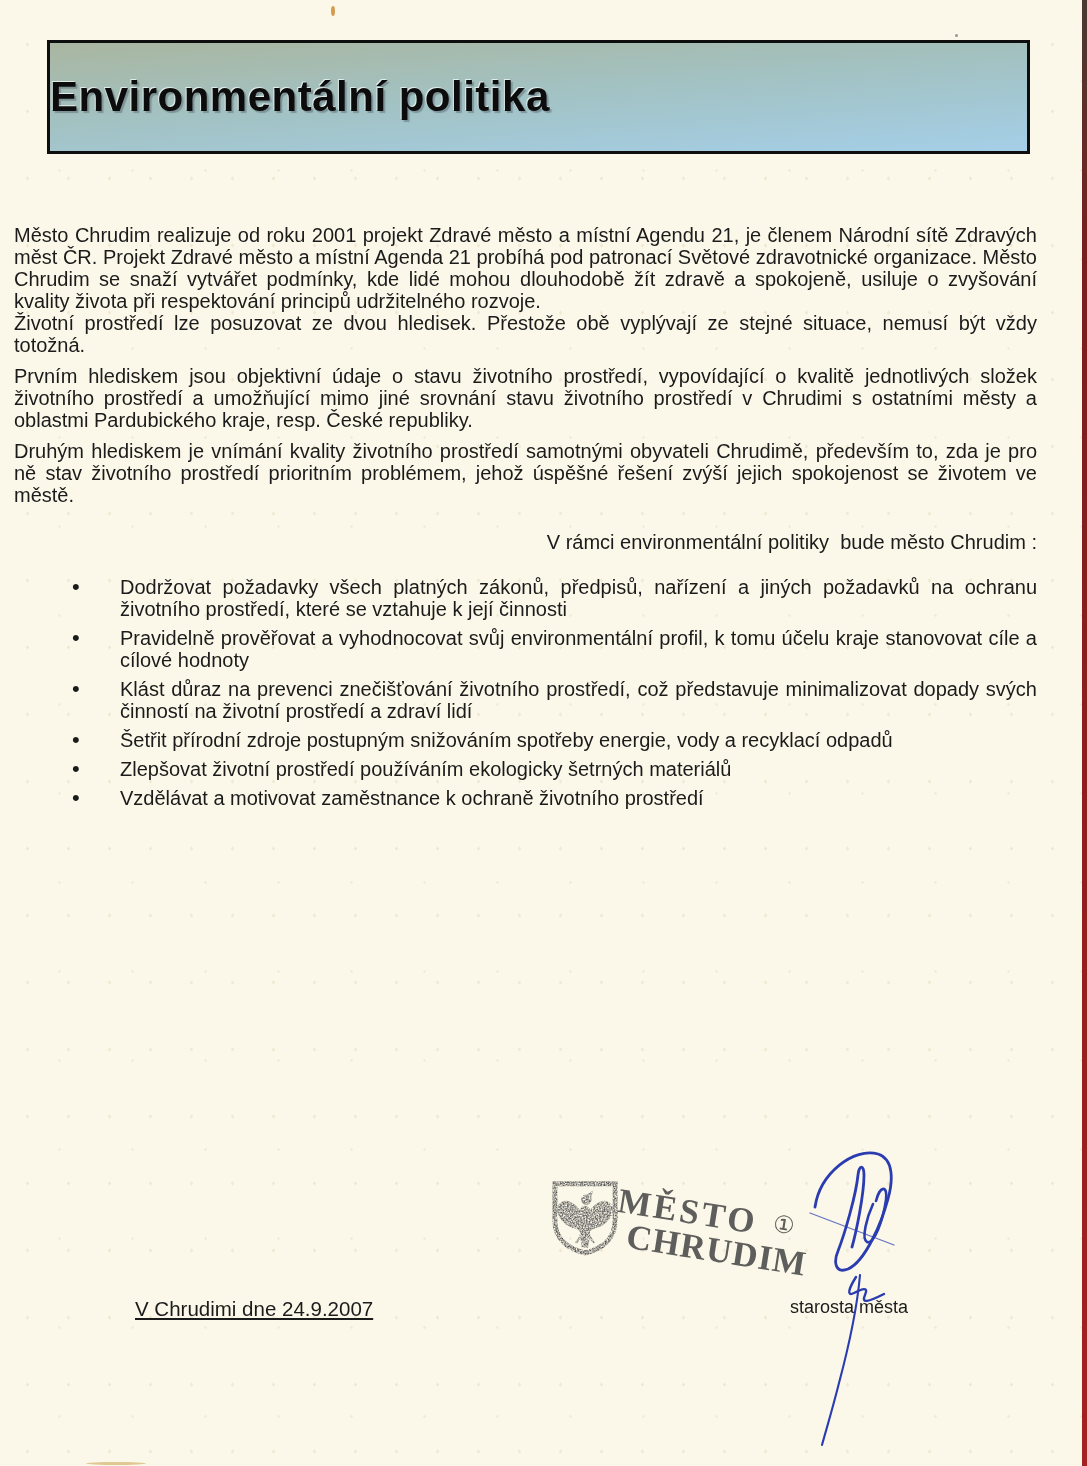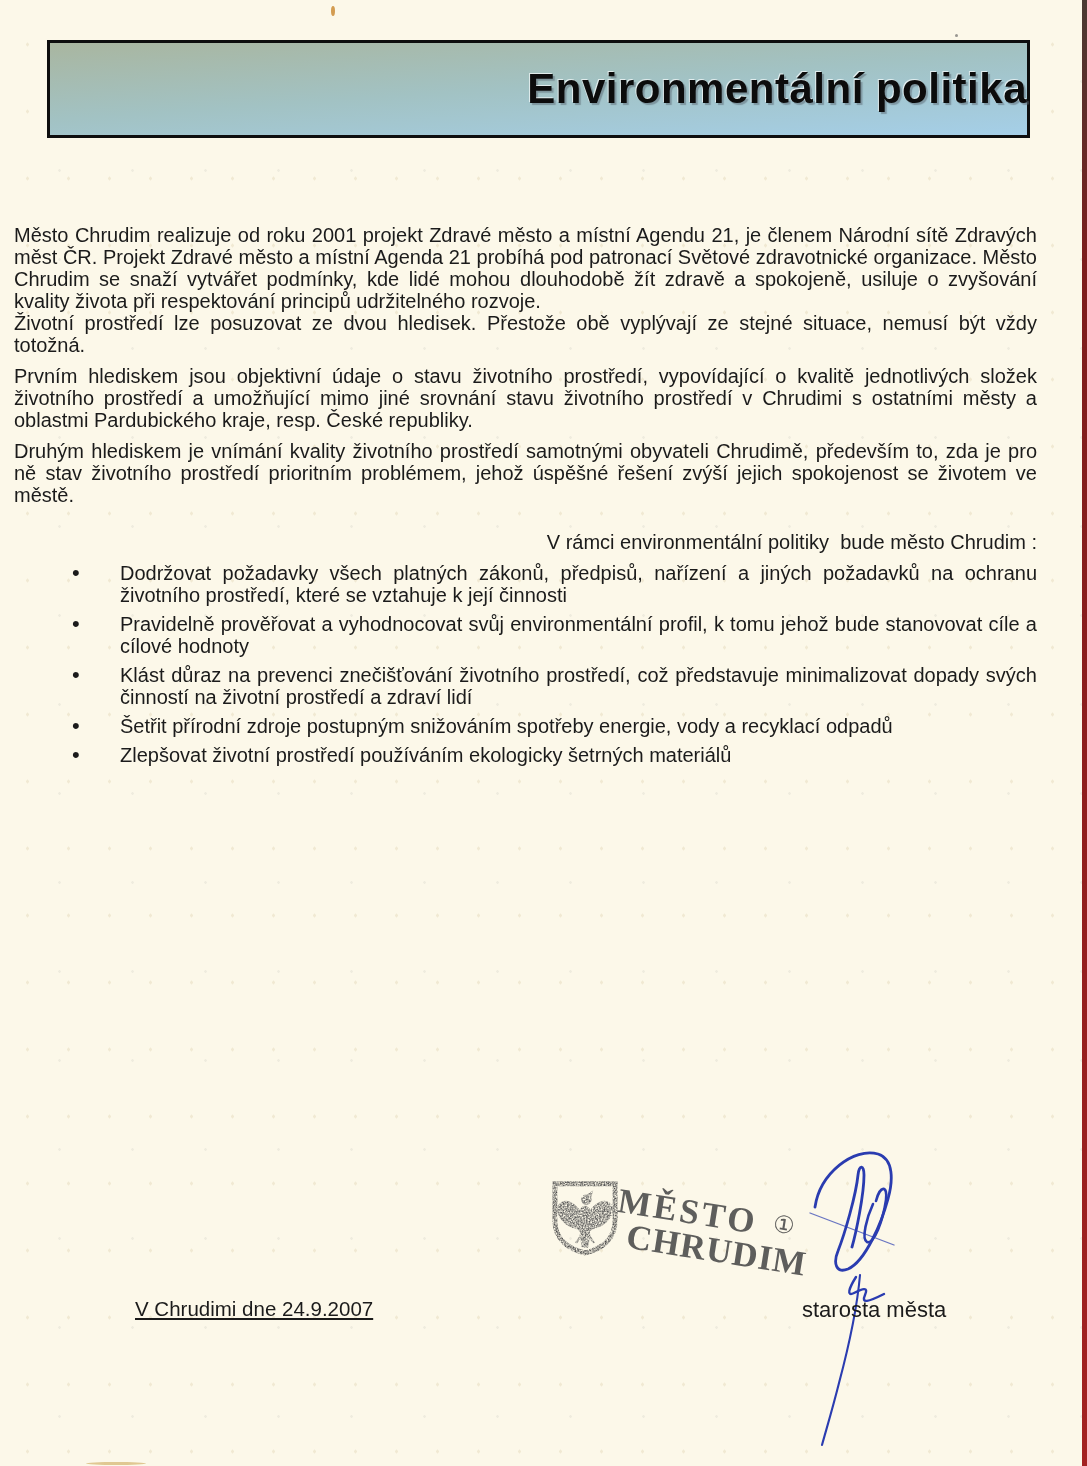--- a/index.html
+++ b/index.html
@@ -26,42 +26,42 @@
     position: absolute; top: 0; right: 0; bottom: 0; width: 5px;
     background: linear-gradient(180deg, #4a3a33 0%, #7c1d1d 18%, #8f1e1e 55%, #a32222 100%);
   }
   .speck { position: absolute; border-radius: 50%; }
   .speck-1 { left: 331px; top: 6px;  width: 4px; height: 10px; background: #c8842a; opacity:.8; }
   .speck-2 { left: 86px;  top: 1462px; width: 60px; height: 3px; background: #c8a14a; opacity:.55; }
   .speck-3 { left: 955px; top: 34px; width: 3px; height: 3px; background: #555; opacity:.6; }
 
   .banner {
     position: absolute; left: 47px; top: 40px;
-    width: 983px; height: 98px;
+    width: 983px; height: 114px;
     box-sizing: border-box;
     border: 3px solid #0e0e0e;
     background: linear-gradient(176deg, #a9b6a0 0%, #a2c2c3 48%, #a5cfe8 100%);
-    display: flex; align-items: center; justify-content: flex-end;
+    display: flex; align-items: center; justify-content: flex-start;
   }
   .banner h1 {
     margin: 0;
     font-size: 42px; font-weight: bold; letter-spacing: 0.5px;
     color: #0c0c0c;
     text-shadow: -1px -1px 0 rgba(245,250,250,0.75), 2px 2px 1px rgba(95,110,120,0.55);
   }
 
   .content {
     position: absolute; left: 14px; top: 224px; width: 1023px;
     font-size: 20px; line-height: 22px;
   }
   .para { margin: 0; text-align: justify; }
   .gap { margin-top: 9px; }
   .prewrap { white-space: pre-wrap; }
   .list-intro { margin: 25px 0 0 0; text-align: right; }
-  ul.policy-list { margin: 9px 0 0 0; padding: 0; list-style: none; }
+  ul.policy-list { margin: 23px 0 0 0; padding: 0; list-style: none; }
   ul.policy-list li {
     position: relative;
     padding-left: 106px;
     margin-bottom: 7px;
     text-align: justify;
   }
   ul.policy-list li::before {
     content: "•";
     position: absolute; left: 58px; top: 0;
     font-size: 22px;
@@ -77,21 +77,21 @@
     line-height: 1.05;
     white-space: nowrap;
   }
   .stamp-line1 { font-size: 35px; letter-spacing: 3px; }
   .stamp-badge { font-size: 24px; font-weight: normal; margin-left: 16px; vertical-align: 5px; letter-spacing: 0; }
   .stamp-line2 { font-size: 35px; letter-spacing: 1px; margin: -3px 0 0 14px; }
 
   .signature-svg { position: absolute; left: 770px; top: 1125px; }
 
   .footer-date { position: absolute; left: 135px; top: 1297px; font-size: 20.5px; text-decoration: underline; }
-  .footer-role { position: absolute; left: 790px; top: 1297px; font-size: 22px; margin-left: 12px; }
+  .footer-role { position: absolute; left: 790px; top: 1297px; font-size: 18px; }
 </style>
 </head>
 <body>
 
 <div class="page">
 
   <div class="scan-edge"></div>
   <div class="speck speck-1"></div>
   <div class="speck speck-2"></div>
   <div class="speck speck-3"></div>
@@ -102,24 +102,25 @@
 
   <div class="content">
     <p class="para">Město Chrudim realizuje od roku 2001 projekt Zdravé město a místní Agendu 21, je členem Národní sítě Zdravých měst ČR. Projekt Zdravé město a místní Agenda 21 probíhá pod patronací Světové zdravotnické organizace. Město Chrudim se snaží vytvářet podmínky, kde lidé mohou dlouhodobě žít zdravě a spokojeně, usiluje o zvyšování kvality života při respektování principů udržitelného rozvoje.</p>
     <p class="para">Životní prostředí lze posuzovat ze dvou hledisek. Přestože obě vyplývají ze stejné situace, nemusí být vždy totožná.</p>
     <p class="para gap">Prvním hlediskem jsou objektivní údaje o stavu životního prostředí, vypovídající o kvalitě jednotlivých složek životního prostředí a umožňující mimo jiné srovnání stavu životního prostředí v Chrudimi s ostatními městy a oblastmi Pardubického kraje, resp. České republiky.</p>
     <p class="para gap">Druhým hlediskem je vnímání kvality životního prostředí samotnými obyvateli Chrudimě, především to, zda je pro ně stav životního prostředí prioritním problémem, jehož úspěšné řešení zvýší jejich spokojenost se životem ve městě.</p>
 
     <p class="list-intro prewrap">V rámci environmentální politiky  bude město Chrudim :</p>
     <ul class="policy-list">
       <li>Dodržovat požadavky všech platných zákonů, předpisů, nařízení a  jiných požadavků na ochranu životního prostředí, které se vztahuje k její činnosti</li>
-      <li>Pravidelně prověřovat a vyhodnocovat svůj environmentální profil, k tomu jehož bude stanovovat cíle a cílové hodnoty</li>
+      <li>Pravidelně prověřovat a vyhodnocovat svůj environmentální profil, k tomu účelu kraje stanovovat cíle a cílové hodnoty</li>
       <li>Klást důraz na prevenci znečišťování životního prostředí, což představuje minimalizovat dopady svých činností na životní prostředí a zdraví lidí</li>
       <li>Šetřit přírodní zdroje postupným snižováním spotřeby energie, vody a recyklací odpadů</li>
       <li>Zlepšovat životní prostředí používáním ekologicky šetrných materiálů</li>
+      <li>Vzdělávat a motivovat zaměstnance k ochraně životního prostředí</li>
     </ul>
 
   </div>
 
   <svg class="stamp-shield-svg" width="70" height="80" viewBox="0 0 100 112" xmlns="http://www.w3.org/2000/svg">
     <defs>
       <filter id="grain" x="-20%" y="-20%" width="140%" height="140%">
         <feTurbulence type="fractalNoise" baseFrequency="0.48" numOctaves="3" seed="7" result="n"></feTurbulence>
         <feColorMatrix in="n" type="matrix" values="0 0 0 0 0  0 0 0 0 0  0 0 0 0 0  0 0 0 1.7 -0.35" result="a"></feColorMatrix>
         <feComposite in="SourceGraphic" in2="a" operator="in"></feComposite>

